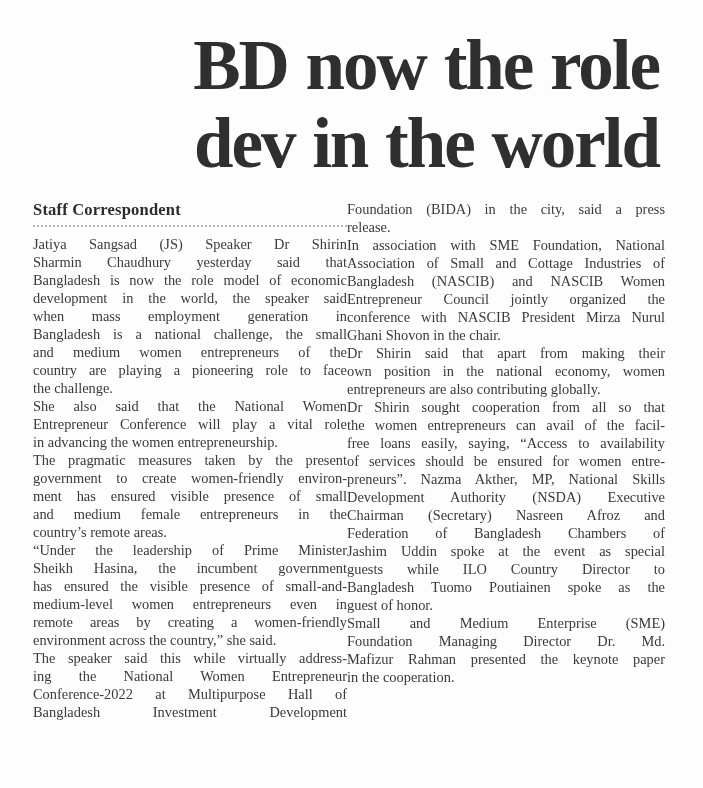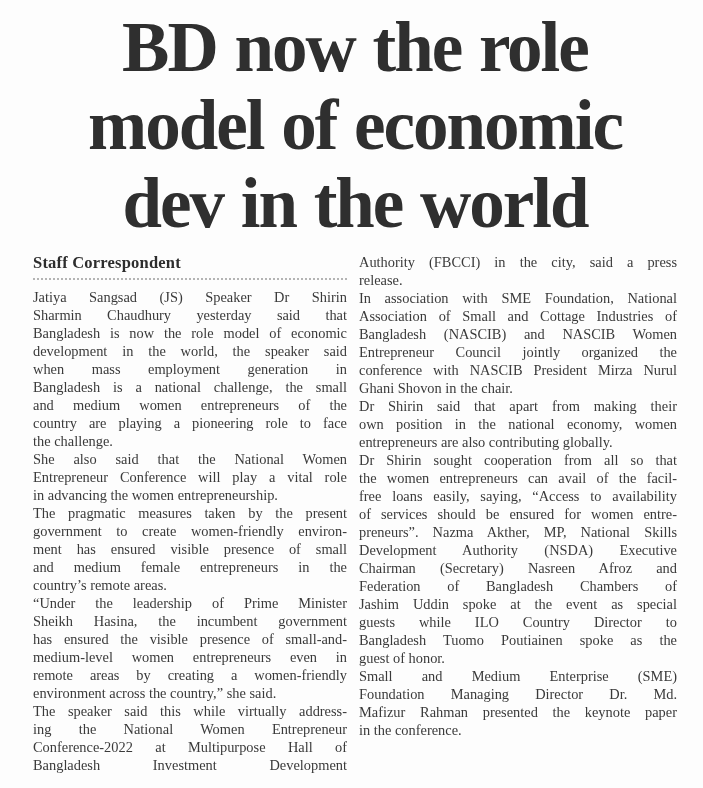--- a/index.html
+++ b/index.html
@@ -11,32 +11,31 @@
     position: relative;
     box-sizing: border-box;
     width: 703px;
     height: 788px;
     padding: 8px 26px 8px 33px;
     background: #fdfdfd;
     font-family: "Liberation Serif", serif;
     overflow: hidden;
   }
   .headline {
-    margin: 0;
-    text-align: center;
+    margin: 18px;
+    text-align: right;
     font-weight: 700;
     font-size: 71px;
     line-height: 78px;
     letter-spacing: -2px;
     color: #2f2f2f;
     word-spacing: 2px;
   }
   .columns {
     display: flex;
-    gap: 12px;
     margin-top: 11px;
   }
   .col { flex: 0 0 auto; }
   .col-left  { width: 314px; }
   .col-right { width: 318px; }
   .byline {
     font-size: 16.5px;
     font-weight: 700;
     line-height: 19px;
     color: #2d2d2d;
@@ -59,21 +58,20 @@
   }
   .line.end { text-align-last: left; }
 </style>
 </head>
 <body>
 
 <div class="page">
 
   <h1 class="headline">
       <div>BD now the role</div>
-      <div>model of economic</div>
       <div>dev in the world</div>
     </h1>
 
   <div class="columns">
     <div class="col col-left">
       <div class="byline">Staff Correspondent</div>
       <div class="rule"></div>
       <div class="col-text">
           <div class="para">
             <div class="line">Jatiya Sangsad (JS) Speaker Dr Shirin</div>
@@ -110,21 +108,21 @@
             <div class="line">The speaker said this while virtually address-</div>
             <div class="line">ing the National Women Entrepreneur</div>
             <div class="line">Conference-2022 at Multipurpose Hall of</div>
             <div class="line">Bangladesh Investment Development</div>
           </div>
         </div>
     </div>
     <div class="col col-right">
       <div class="col-text">
           <div class="para">
-            <div class="line">Authority (FBCCI) in the city, said a press</div>
+            <div class="line">Foundation (BIDA) in the city, said a press</div>
             <div class="line end">release.</div>
           </div>
           <div class="para">
             <div class="line">In association with SME Foundation, National</div>
             <div class="line">Association of Small and Cottage Industries of</div>
             <div class="line">Bangladesh (NASCIB) and NASCIB Women</div>
             <div class="line">Entrepreneur Council jointly organized the</div>
             <div class="line">conference with NASCIB President Mirza Nurul</div>
             <div class="line end">Ghani Shovon in the chair.</div>
           </div>
@@ -144,19 +142,19 @@
             <div class="line">Federation of Bangladesh Chambers of</div>
             <div class="line">Jashim Uddin spoke at the event as special</div>
             <div class="line">guests while ILO Country Director to</div>
             <div class="line">Bangladesh Tuomo Poutiainen spoke as the</div>
             <div class="line end">guest of honor.</div>
           </div>
           <div class="para">
             <div class="line">Small and Medium Enterprise (SME)</div>
             <div class="line">Foundation Managing Director Dr. Md.</div>
             <div class="line">Mafizur Rahman presented the keynote paper</div>
-            <div class="line end">in the conference.</div>
+            <div class="line end">in the cooperation.</div>
           </div>
         </div>
     </div>
   </div>
 
 </div>
 
 </body></html>

